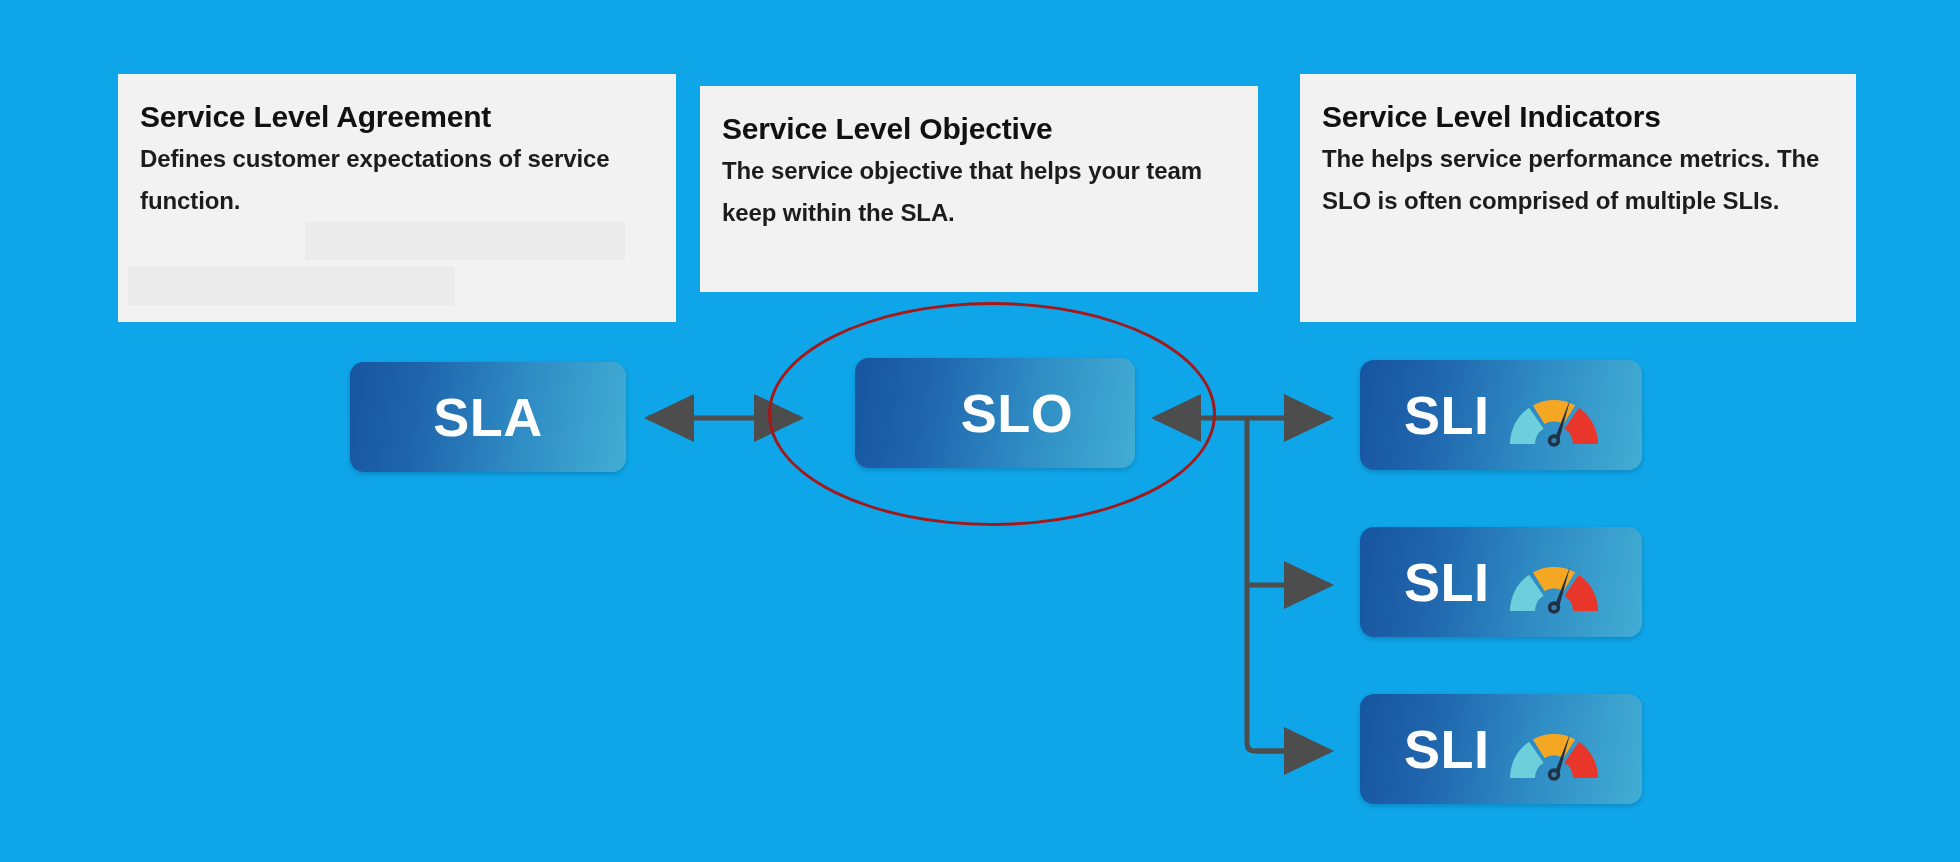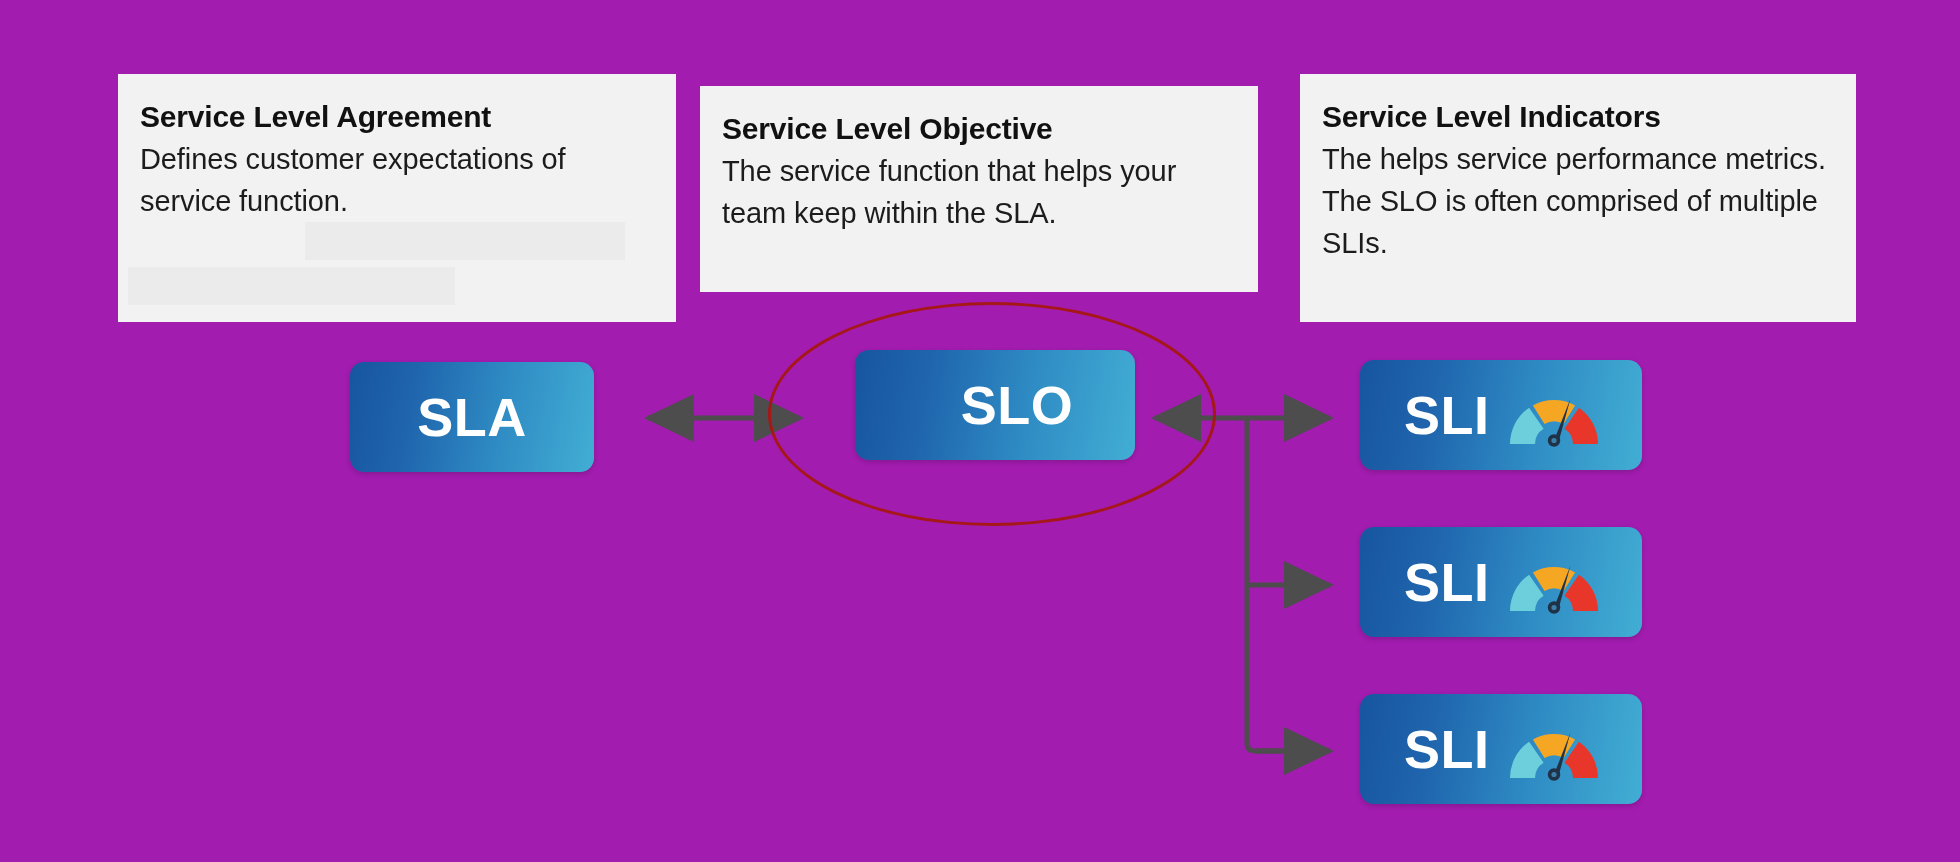--- a/index.html
+++ b/index.html
@@ -10,41 +10,41 @@
   body {
     font-family: "Liberation Sans", sans-serif;
     width: 1960px;
     height: 862px;
     overflow: hidden;
   }
   #stage {
     position: relative;
     width: 1960px;
     height: 862px;
-    background: #a21caf;
+    background: #0ea5e9;
   }
 
   
   .def-card {
     position: absolute;
     background: #f2f2f2;
     box-sizing: border-box;
     padding: 22px 26px 10px 22px;
   }
   .def-title {
     font-size: 30px;
     font-weight: bold;
     color: #111111;
     line-height: 42px;
     letter-spacing: -0.2px;
     white-space: nowrap;
   }
   .def-body {
-    font-size: 29px;
-    font-weight: normal;
+    font-size: 24px;
+    font-weight: bold;
     color: #1c1c1c;
     line-height: 42px;
     letter-spacing: -0.1px;
   }
   #card-sla  { left: 118px;  top: 74px;  width: 558px; height: 248px; }
   #card-slo  { left: 700px;  top: 86px;  width: 558px; height: 206px; }
   #card-sli  { left: 1300px; top: 74px;  width: 556px; height: 248px; }
 
   .redact {
     position: absolute;
@@ -64,22 +64,22 @@
     align-items: center;
     box-sizing: border-box;
   }
   .node-label {
     color: #ffffff;
     font-weight: bold;
     font-size: 54px;
     letter-spacing: 0.5px;
     line-height: 1;
   }
-  #node-sla { left: 350px; top: 362px; width: 244px; justify-content: center; text-align: center; }
-  #node-slo { left: 855px; top: 350px; width: 280px; justify-content: center; padding-left: 44px; }
+  #node-sla { left: 350px; top: 362px; width: 276px; justify-content: center; text-align: center; }
+  #node-slo { left: 855px; top: 358px; width: 280px; justify-content: center; padding-left: 44px; }
   .node-sli { width: 282px; padding-left: 44px; gap: 16px; }
   #node-sli-1 { left: 1360px; top: 360px; }
   #node-sli-2 { left: 1360px; top: 527px; }
   #node-sli-3 { left: 1360px; top: 694px; }
 
   .gauge { flex: 0 0 auto; line-height: 0; }
 
   
   #highlight-ellipse {
     position: absolute;
@@ -110,21 +110,21 @@
 
   <div class="def-card" id="card-sla">
     <div class="def-title">Service Level Agreement</div>
     <div class="def-body">Defines customer expectations of service function.</div>
   </div>
   <div class="redact" id="redact-1"></div>
   <div class="redact" id="redact-2"></div>
 
   <div class="def-card" id="card-slo">
     <div class="def-title">Service Level Objective</div>
-    <div class="def-body">The service function that helps your team keep within the SLA.</div>
+    <div class="def-body">The service objective that helps your team keep within the SLA.</div>
   </div>
 
   <div class="def-card" id="card-sli">
     <div class="def-title">Service Level Indicators</div>
     <div class="def-body">The helps service performance metrics. The SLO is often comprised of multiple SLIs.</div>
   </div>
 
   <svg id="connectors" viewBox="0 0 1960 862" xmlns="http://www.w3.org/2000/svg">
     <defs>
       <marker id="arrowR" markerWidth="10" markerHeight="10" refX="9.2" refY="5" orient="auto" markerUnits="strokeWidth">

